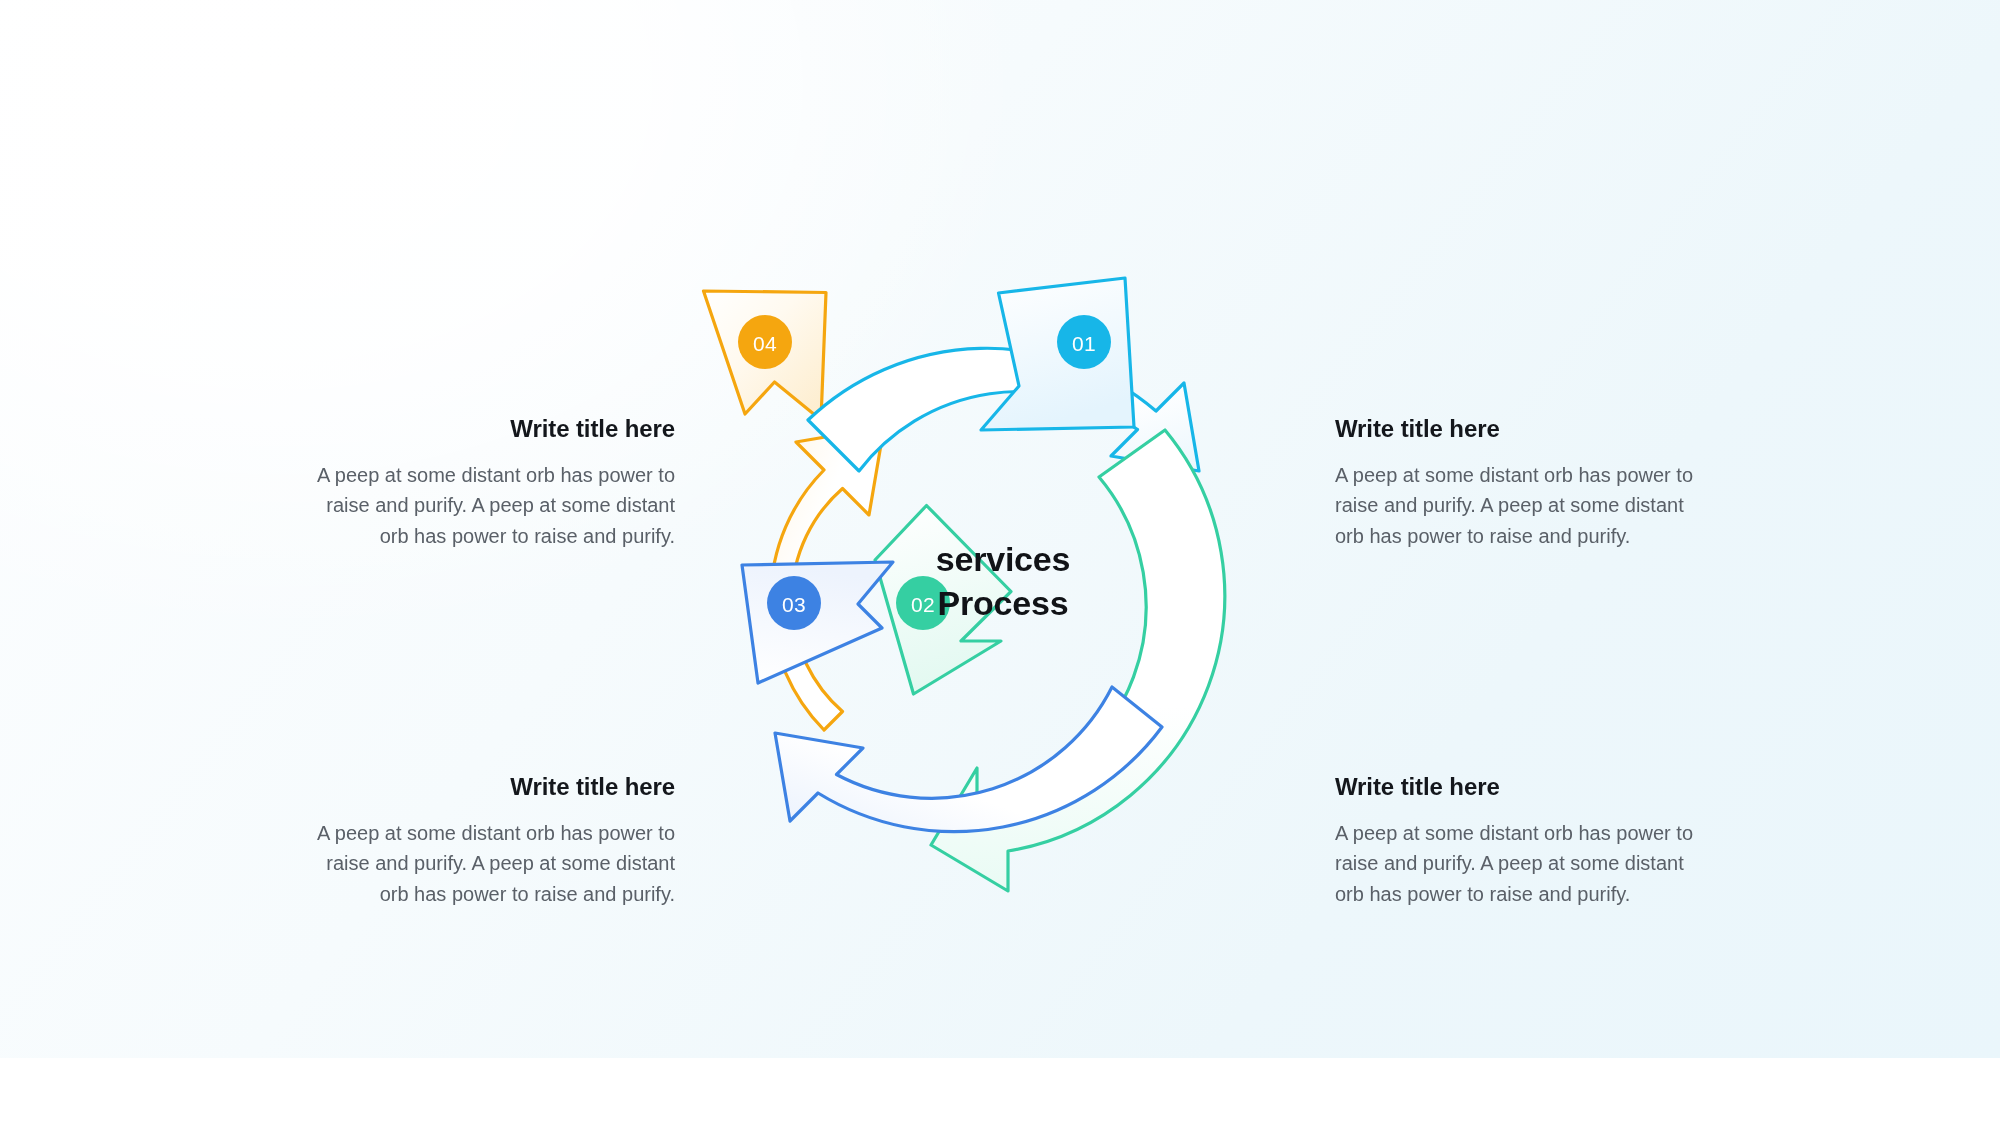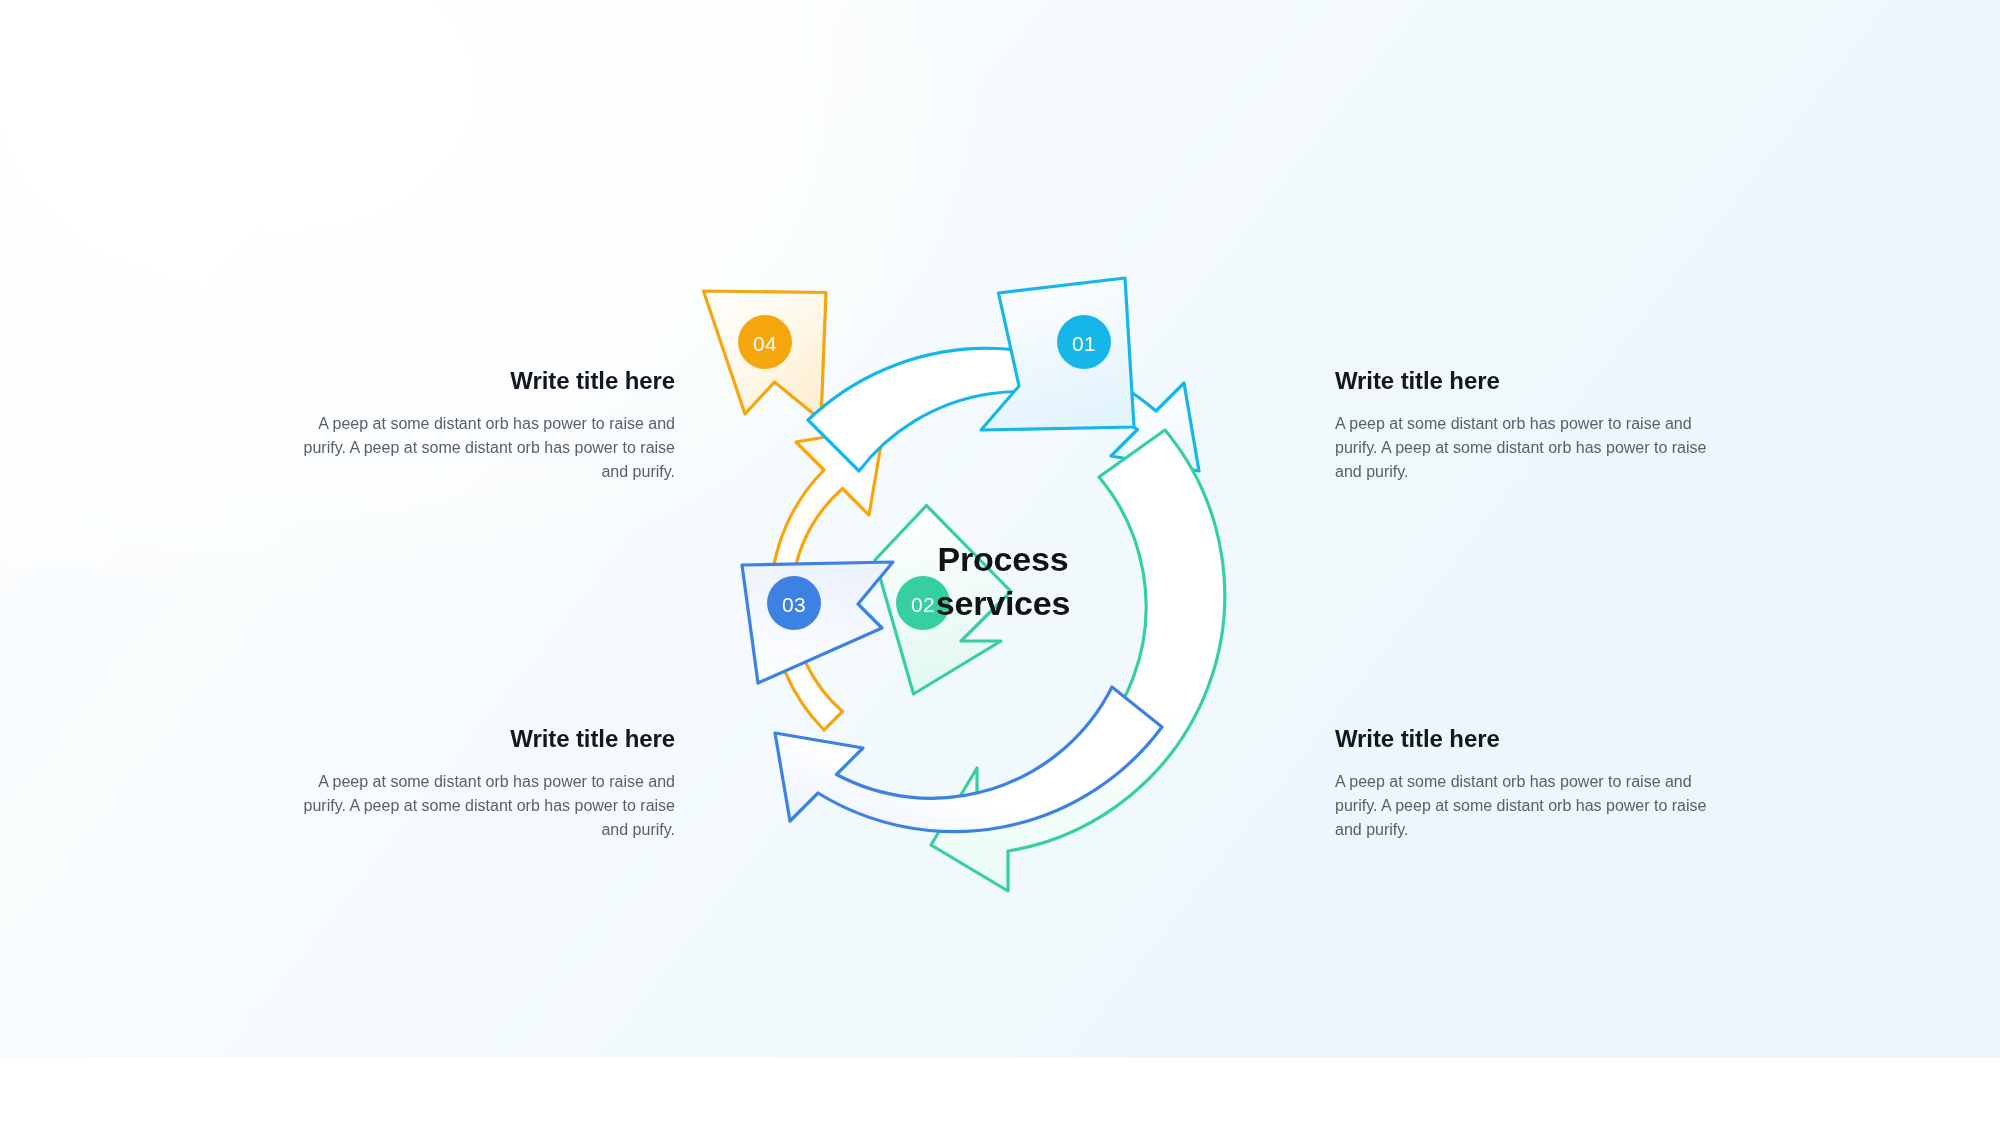--- a/index.html
+++ b/index.html
@@ -60,23 +60,24 @@
 
   
   .txt-block { position: absolute; width: 375px; }
   .txt-block .t-title {
     font-size: 24px;
     font-weight: bold;
     color: #14171c;
     line-height: 1.2;
     margin-bottom: 16px;
     letter-spacing: -0.1px;
+    margin-top: 48px;
   }
   .txt-block .t-body {
-    font-size: 16px;
+    font-size: 20px;
     color: #5a6068;
     line-height: 1.52;
   }
   .txt-block.right { text-align: left; }
   .txt-block.left  { text-align: right; }
 
   #block-04 { left: 300px; top: 367px; }
   #block-03 { left: 300px; top: 725px; }
   #block-01 { left: 1335px; top: 367px; }
   #block-02 { left: 1335px; top: 725px; }
@@ -204,22 +205,22 @@
                  L 204.0 353.0
                  L 80.0 408.0
                  Z"></path>
         <circle cx="116" cy="328" r="27" fill="#3d82e3"></circle>
         <text class="badge-num" x="116" y="329">03</text>
       </g>
     </svg>
   </div>
 
   <div id="center-title">
+    <div>services</div>
     <div>Process</div>
-    <div>services</div>
   </div>
 
   <div id="block-04" class="txt-block left">
     <div class="t-title">Write title here</div>
     <div class="t-body">A peep at some distant orb has power to raise and purify. A peep at some distant orb has power to raise and purify.</div>
   </div>
 
   <div id="block-03" class="txt-block left">
     <div class="t-title">Write title here</div>
     <div class="t-body">A peep at some distant orb has power to raise and purify. A peep at some distant orb has power to raise and purify.</div>

